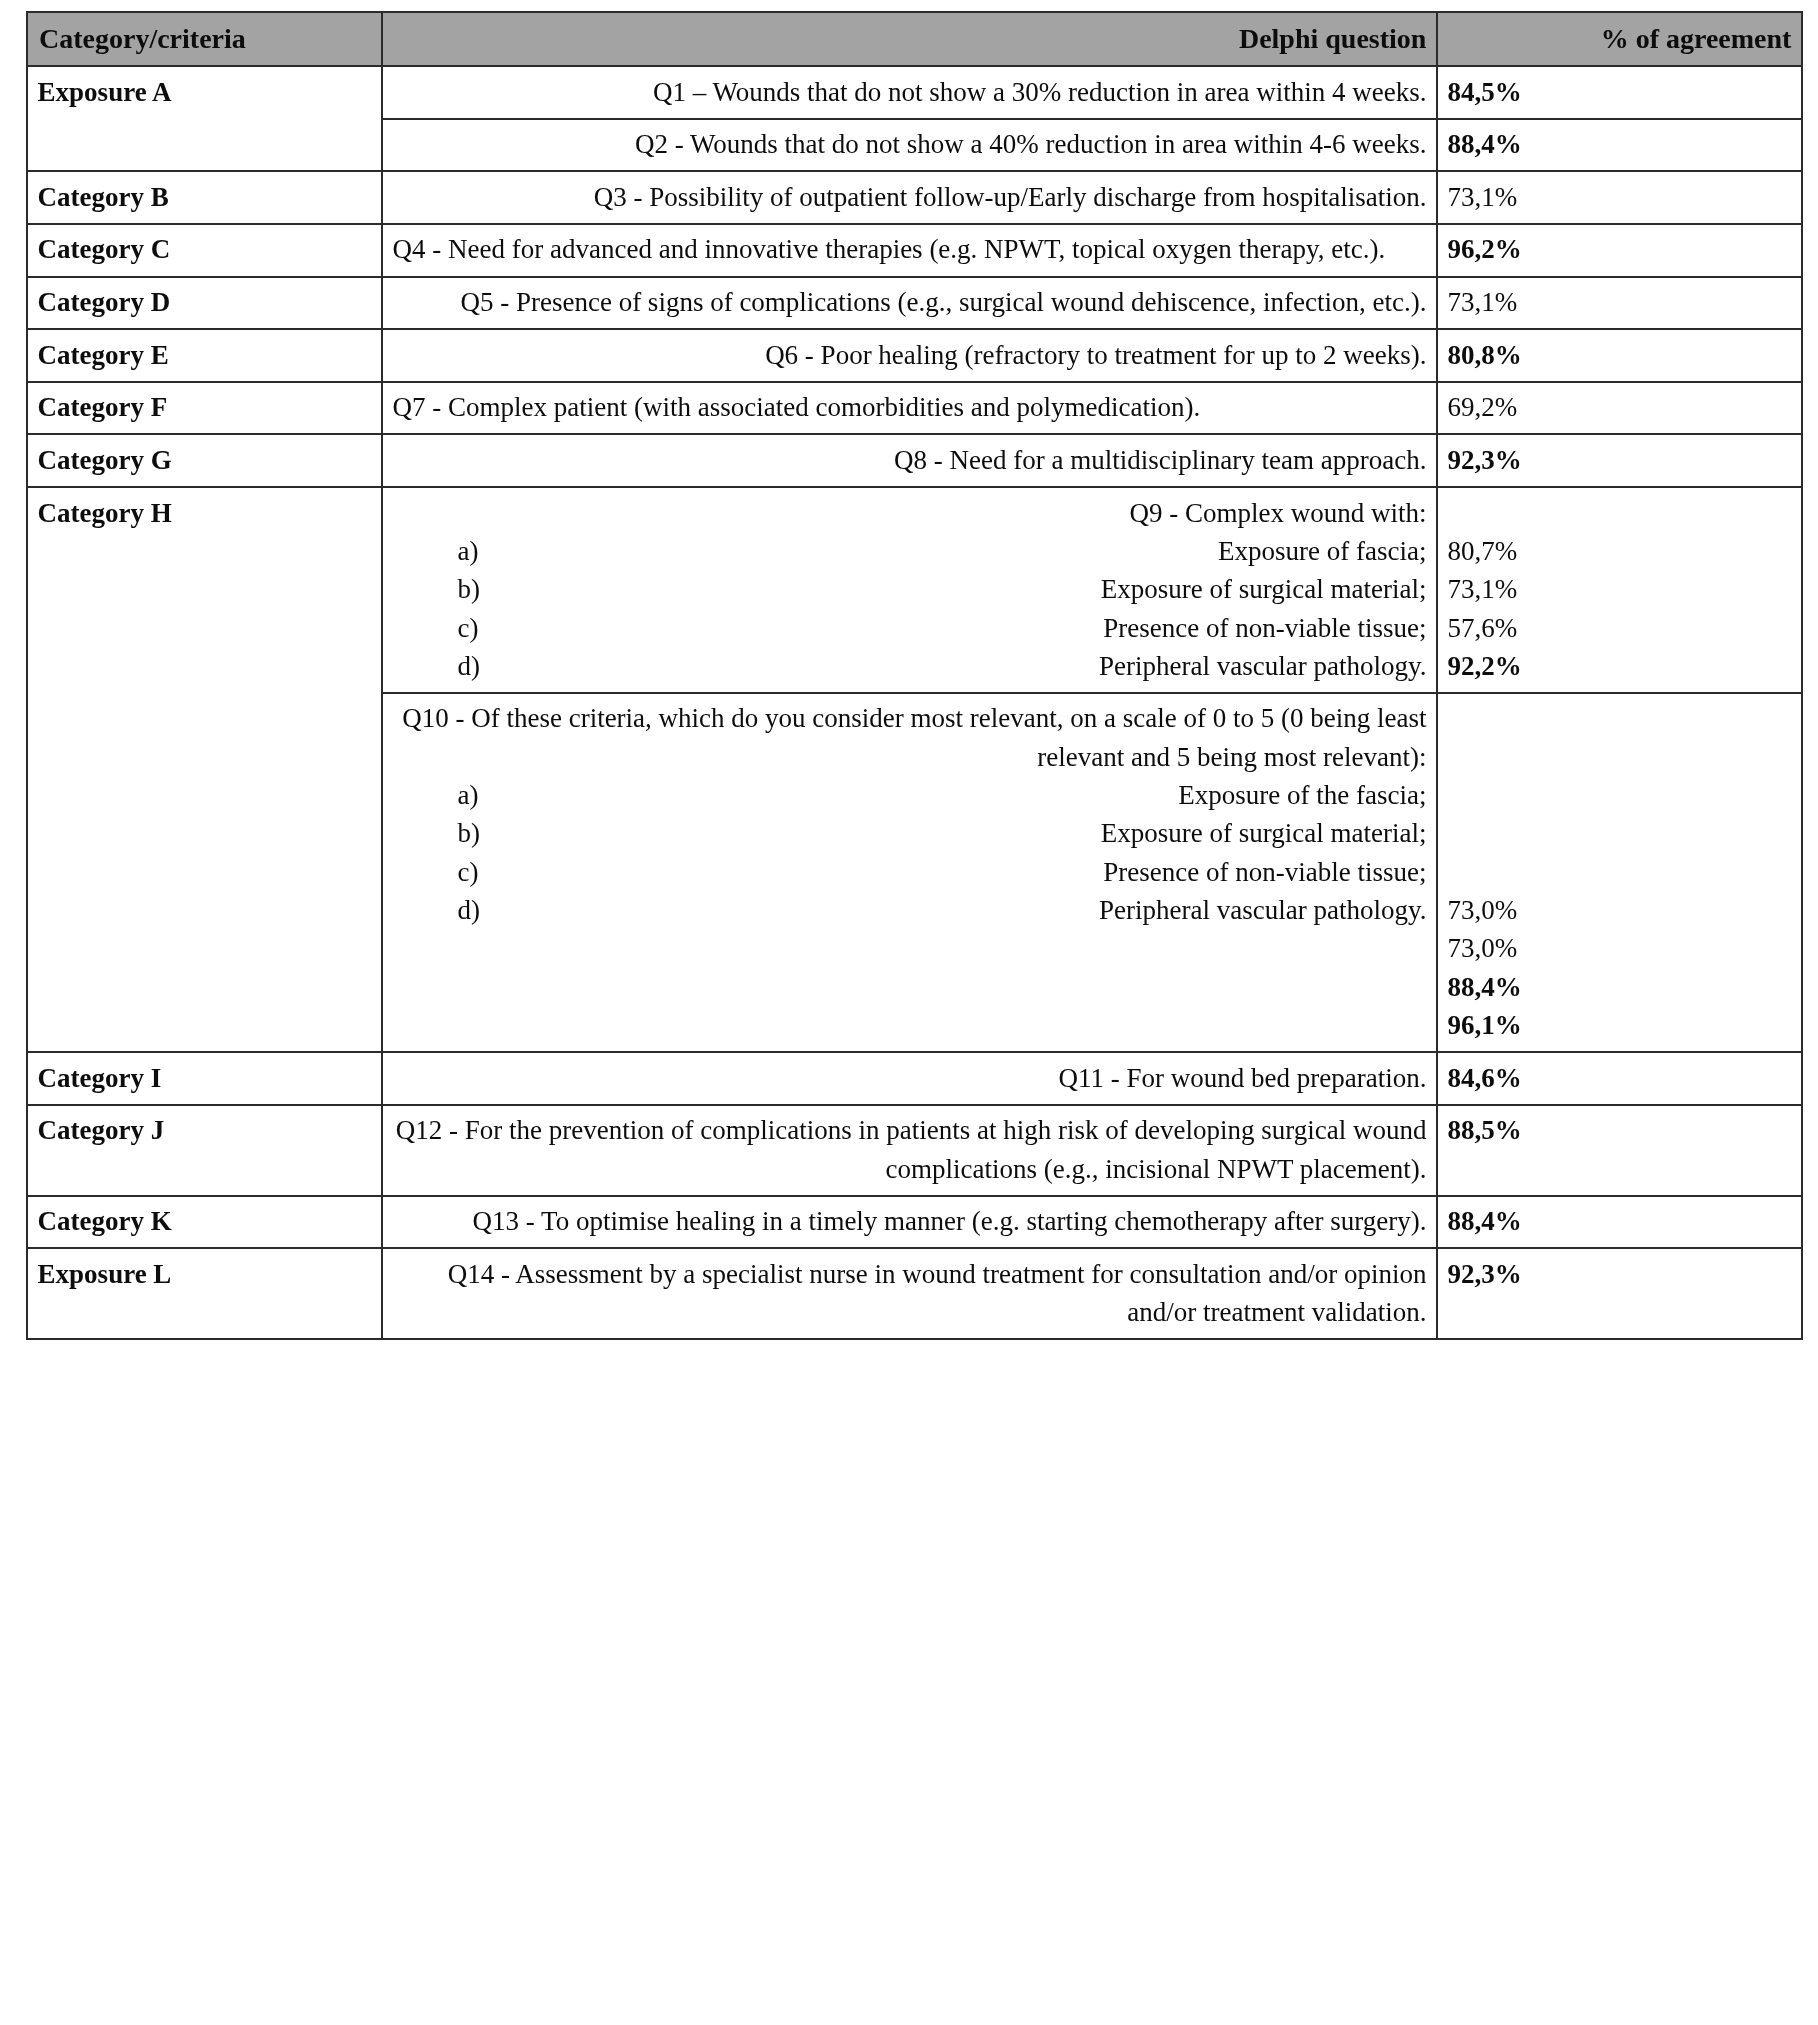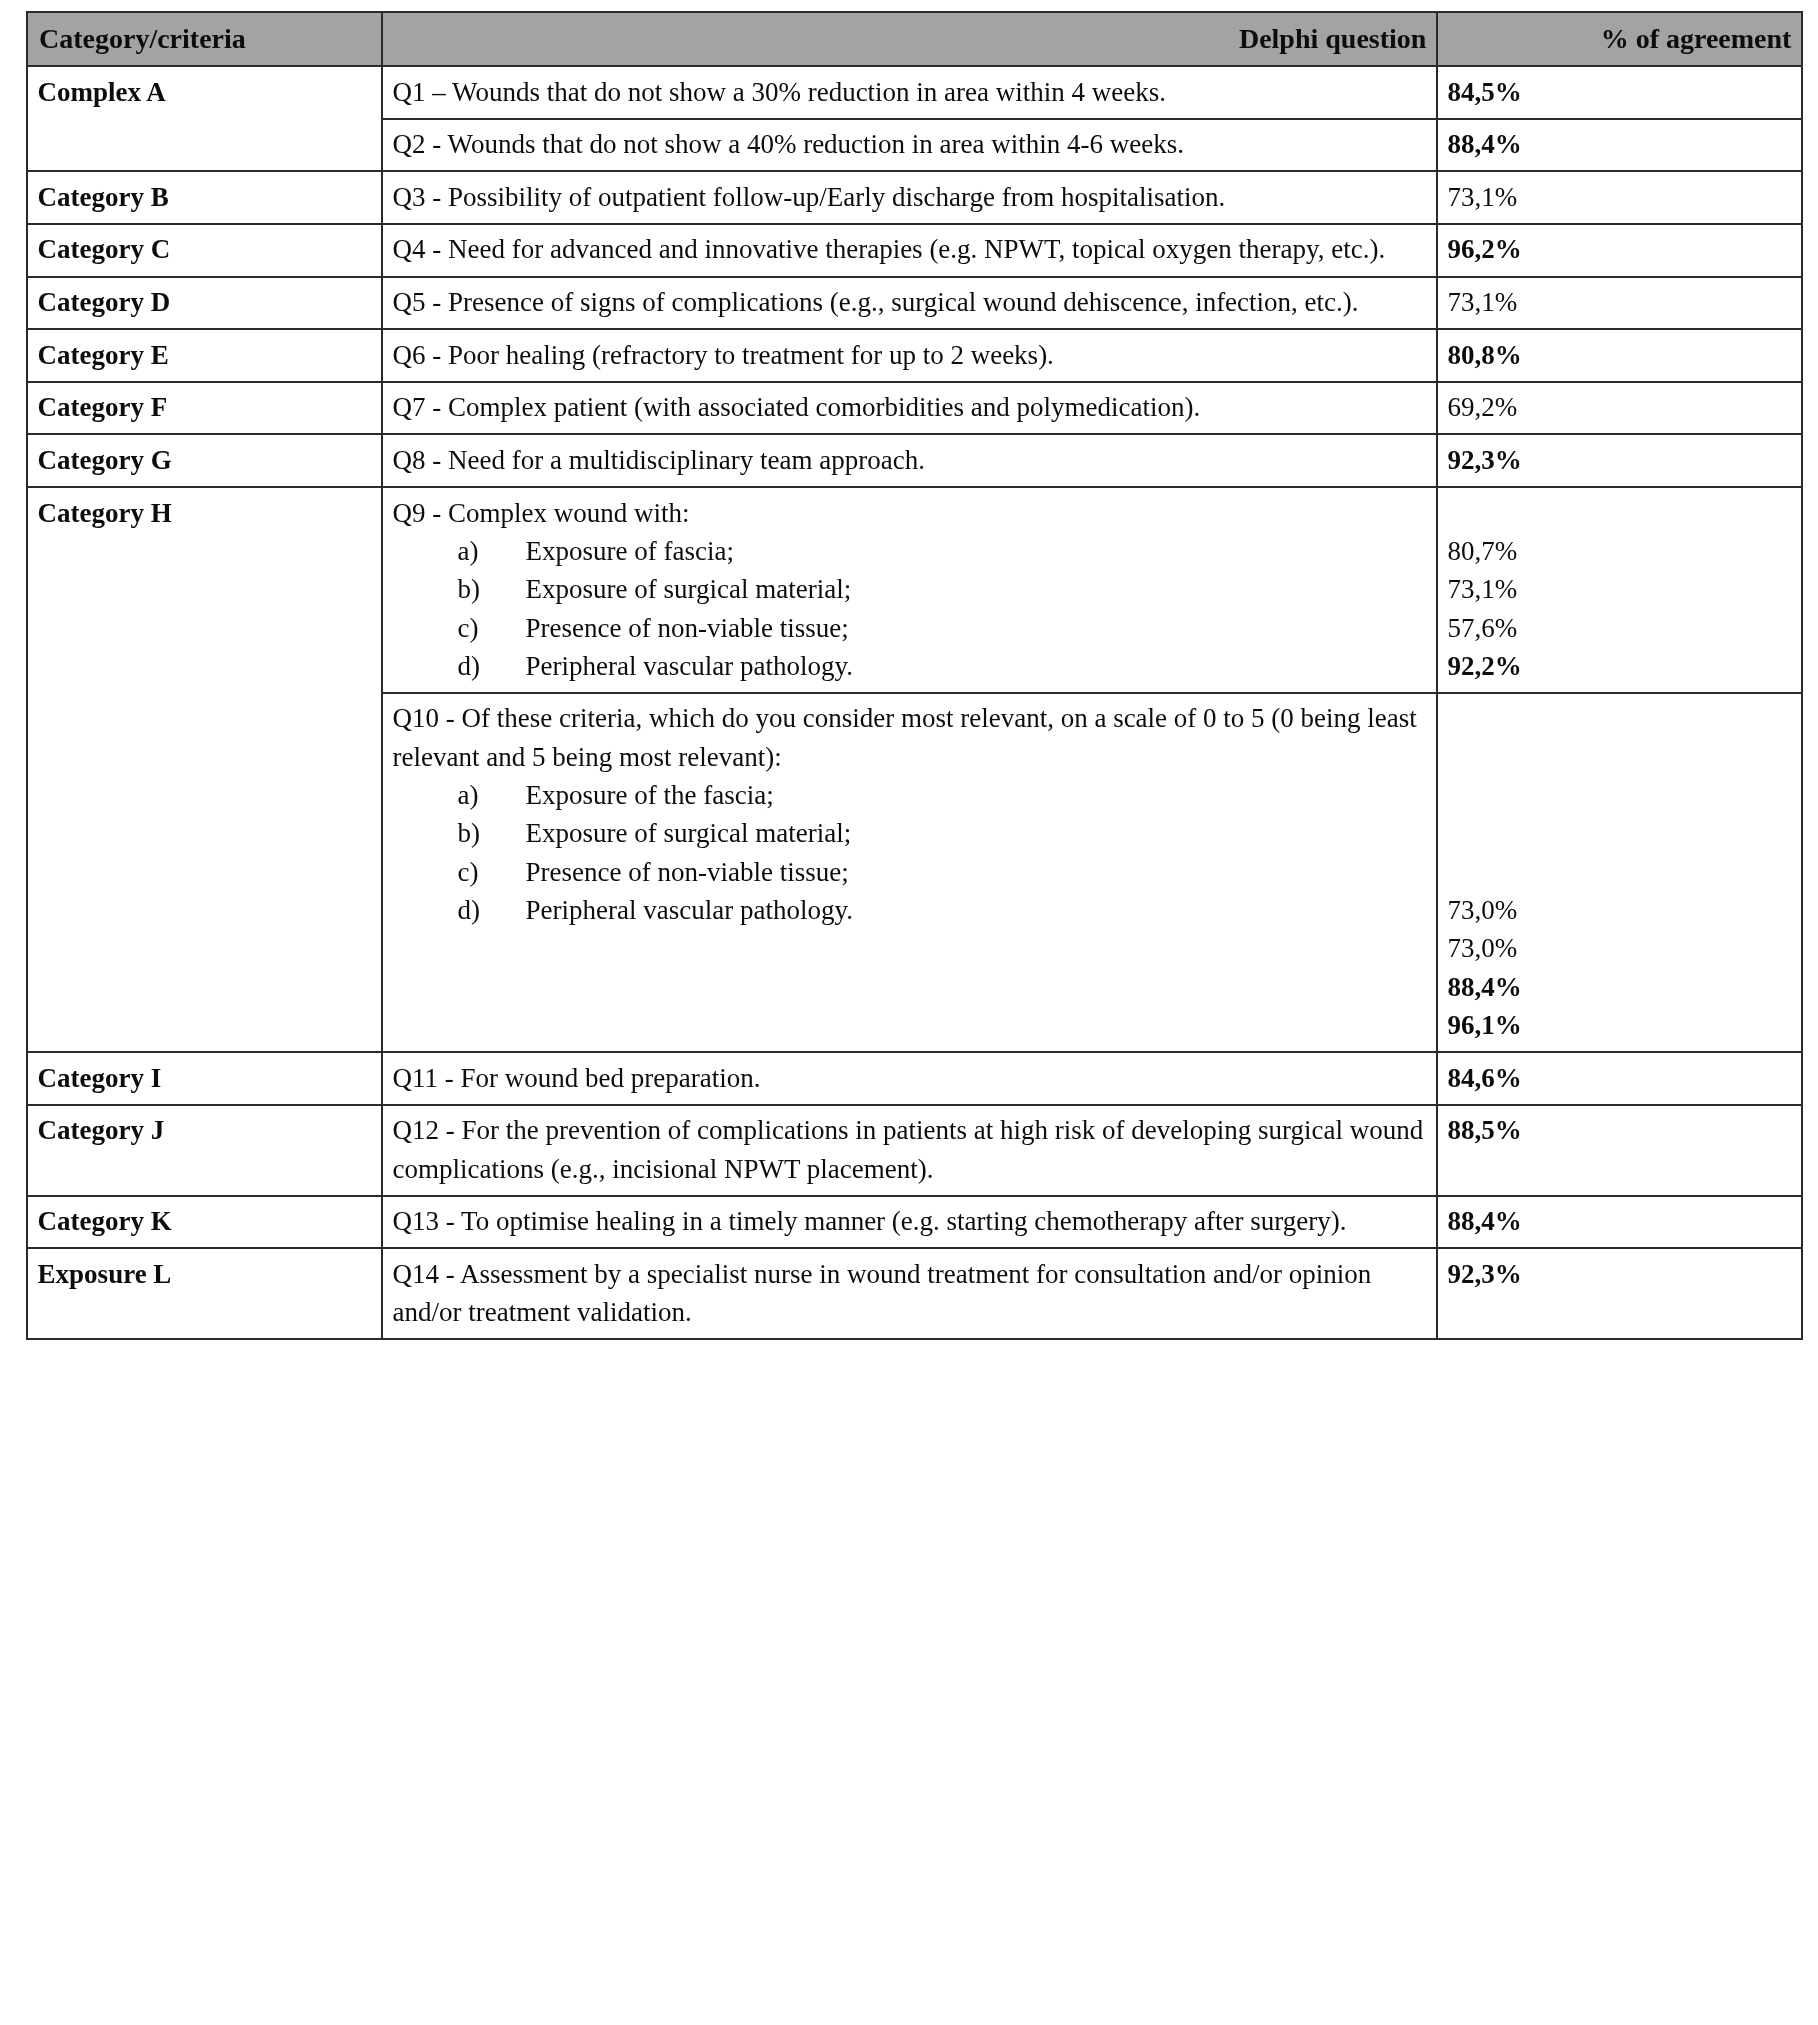--- a/index.html
+++ b/index.html
@@ -53,21 +53,21 @@
   }
   thead th.h-cat { text-align: left; padding-left: 11px; }
 
   
   td.cat {
     font-weight: bold;
     white-space: nowrap;
     padding-left: 11px;
   }
   td.q {
-    text-align: left;
+    text-align: right;
   }
   td.q.justify {
     text-align: justify;
     text-align-last: left;
   }
   td.pct {
     text-align: left;
     white-space: nowrap;
   }
   td.pct.bold   { font-weight: bold; }
@@ -117,21 +117,21 @@
     <tr>
       <th class="h-cat">Category/criteria</th>
       <th>Delphi question</th>
       <th>% of agreement</th>
     </tr>
   </thead>
 
   <tbody>
 
     <tr>
-      <td class="cat" rowspan="2">Complex A</td>
+      <td class="cat" rowspan="2">Exposure A</td>
       <td class="q">Q1 – Wounds that do not show a 30% reduction in area within 4 weeks.</td>
       <td class="pct bold">84,5%</td>
     </tr>
 
     <tr>
       <td class="q">Q2 - Wounds that do not show a 40% reduction in area within 4-6 weeks.</td>
       <td class="pct bold">88,4%</td>
     </tr>
 
     <tr>

